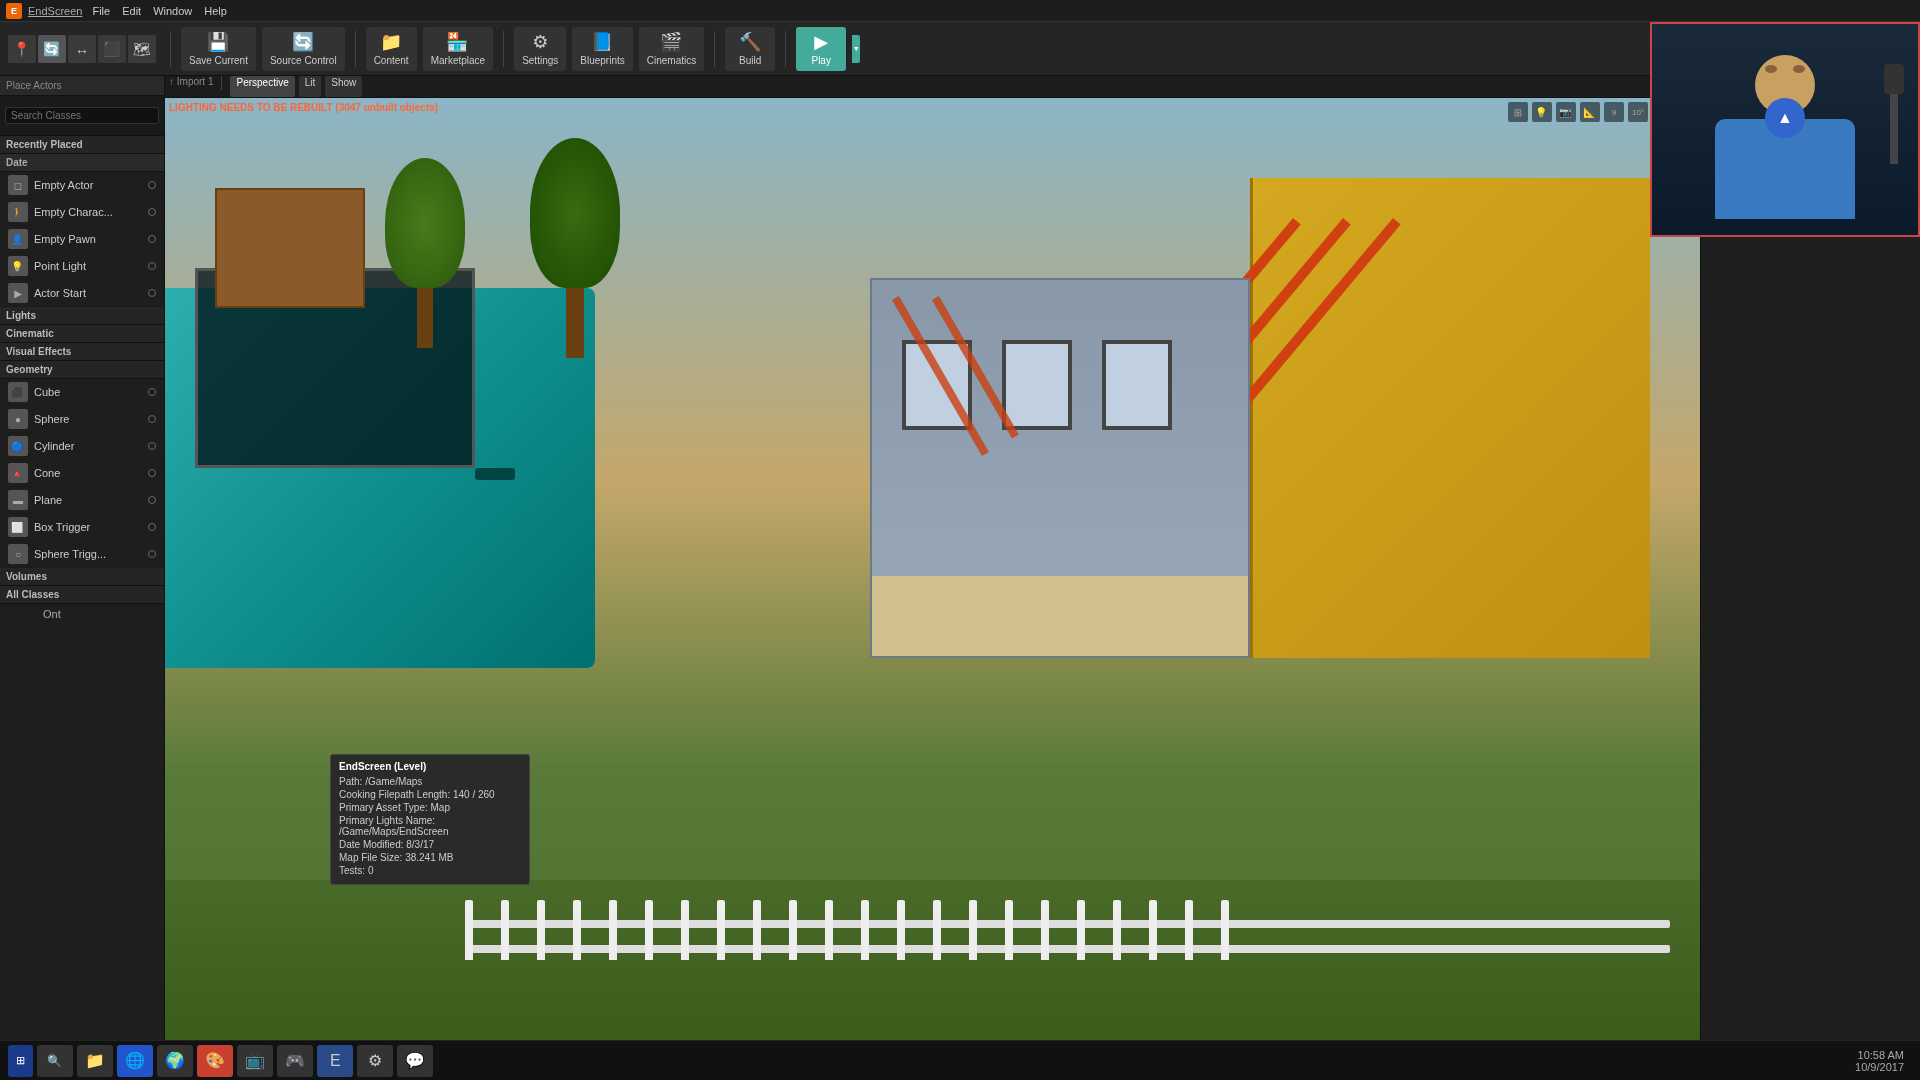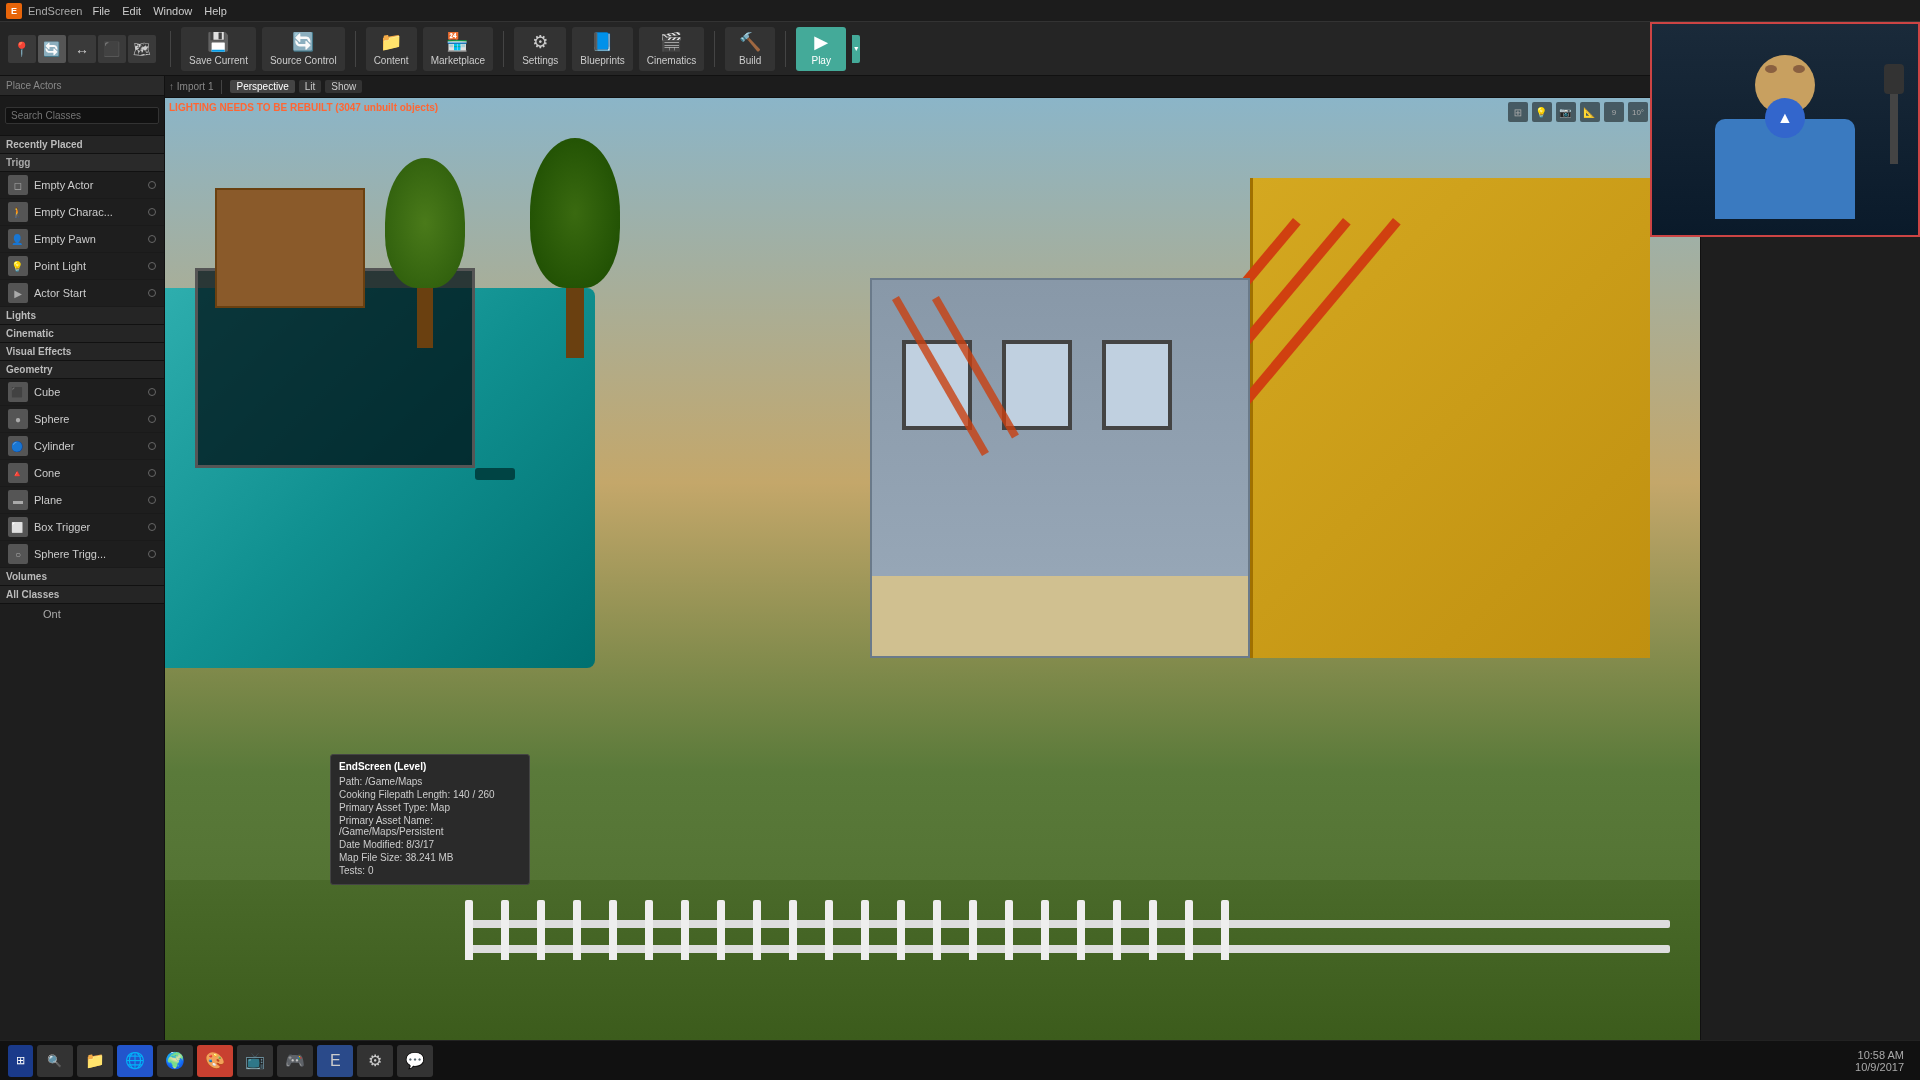--- a/index.html
+++ b/index.html
@@ -25,21 +25,21 @@
       border-bottom: 1px solid #333;
     }
     #title-bar-logo {
       width: 16px; height: 16px;
       background: #e8650a;
       border-radius: 2px;
       margin-right: 6px;
       display: flex; align-items: center; justify-content: center;
       color: white; font-size: 9px; font-weight: bold;
     }
-    #title-bar-title { color: #aaa; font-size: 11px; }
+    #title-bar-title { color: #aaa; font-size: 11px; text-decoration: underline; }
     #title-bar-menus { display: flex; gap: 12px; margin-left: 10px; }
     #title-bar-menus span { color: #ccc; cursor: pointer; font-size: 11px; }
 
     
     #toolbar {
       width: 100%;
       height: 54px;
       background: #252525;
       display: flex;
       align-items: center;
@@ -145,21 +145,20 @@
       flex: 1;
       display: flex;
       flex-direction: column;
       background: #111;
       position: relative;
     }
     #viewport-toolbar {
       height: 22px;
       background: #1c1c1c;
       display: flex;
-      align-items: center;
       padding: 0 4px;
       gap: 4px;
       border-bottom: 1px solid #111;
       font-size: 10px;
     }
     .vp-btn {
       padding: 1px 6px;
       background: #333;
       border-radius: 2px;
       cursor: pointer;
@@ -477,21 +476,21 @@
 <div id="main-layout">
 
   <div id="left-panel">
     <div id="place-actors-header">
       <span>Place Actors</span>
     </div>
     <div id="search-bar">
       <input type="text" placeholder="Search Classes" style="">
     </div>
     <div class="panel-category">Recently Placed</div>
-    <div class="panel-category" style="color:#aaa;background:#2a2a2a;">Trigg</div>
+    <div class="panel-category" style="color:#aaa;background:#2a2a2a;">Date</div>
     <div class="panel-item">
       <div class="panel-item-icon">◻</div>
       <span>Empty Actor</span>
       <div class="panel-item-dot"></div>
     </div>
     <div class="panel-item">
       <div class="panel-item-icon">🚶</div>
       <span>Empty Charac...</span>
       <div class="panel-item-dot"></div>
     </div>
@@ -721,21 +720,21 @@
   <div class="tooltip-row">
     <span class="tooltip-val">Path: /Game/Maps</span>
   </div>
   <div class="tooltip-row">
     <span class="tooltip-val">Cooking Filepath Length: 140 / 260</span>
   </div>
   <div class="tooltip-row">
     <span class="tooltip-val">Primary Asset Type: Map</span>
   </div>
   <div class="tooltip-row">
-    <span class="tooltip-val">Primary Asset Name: /Game/Maps/Persistent</span>
+    <span class="tooltip-val">Primary Lights Name: /Game/Maps/EndScreen</span>
   </div>
   <div class="tooltip-row">
     <span class="tooltip-val">Date Modified: 8/3/17</span>
   </div>
   <div class="tooltip-row">
     <span class="tooltip-val">Map File Size: 38.241 MB</span>
   </div>
   <div class="tooltip-row">
     <span class="tooltip-val">Tests: 0</span>
   </div>

